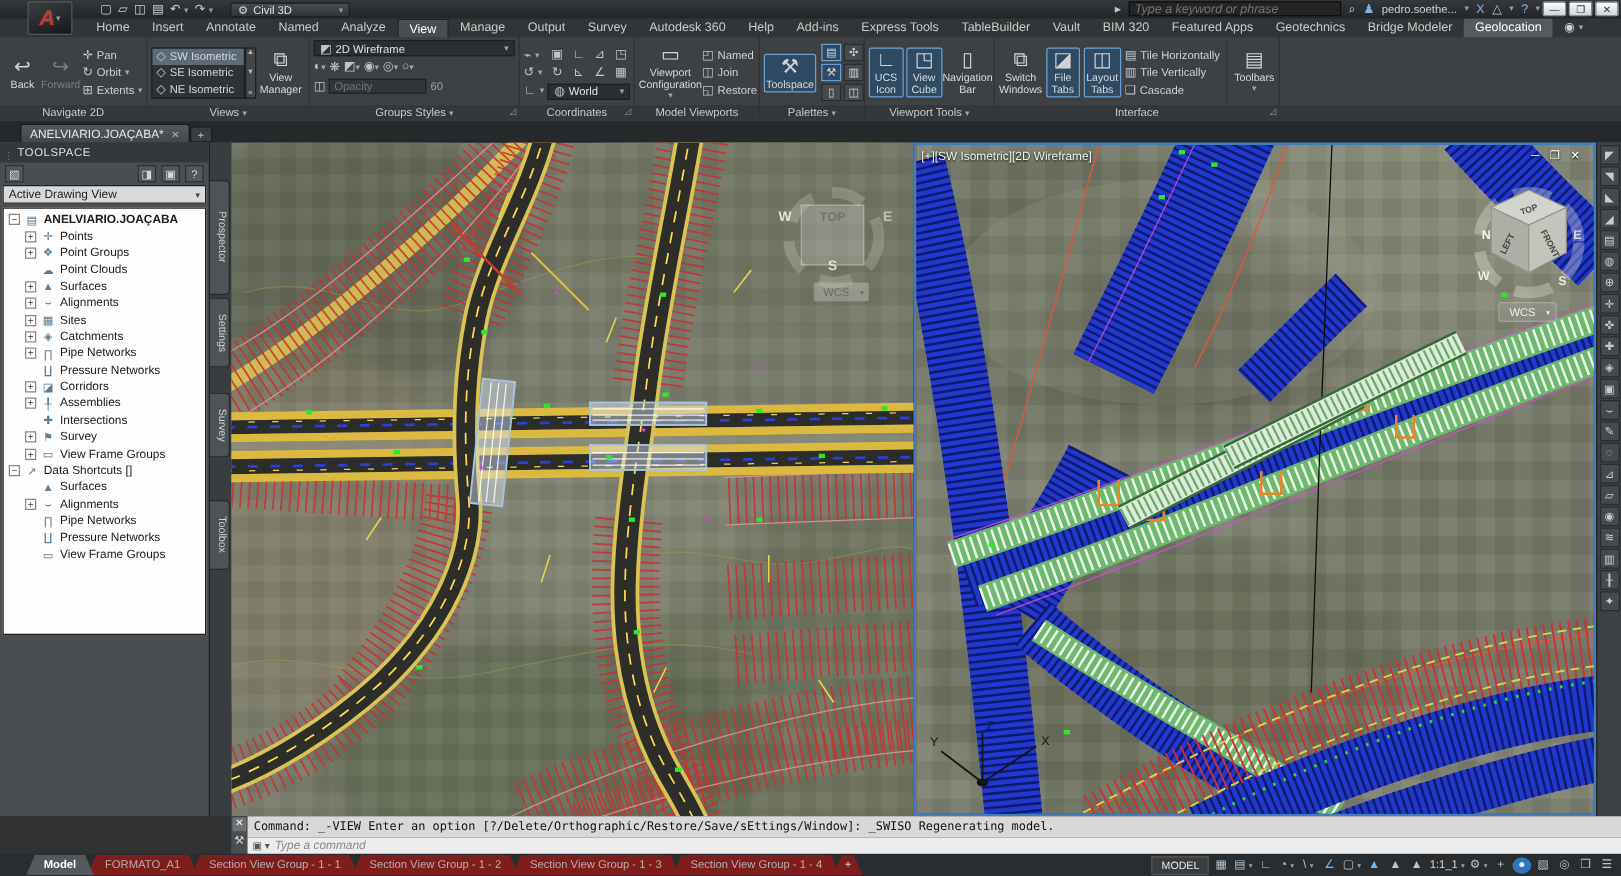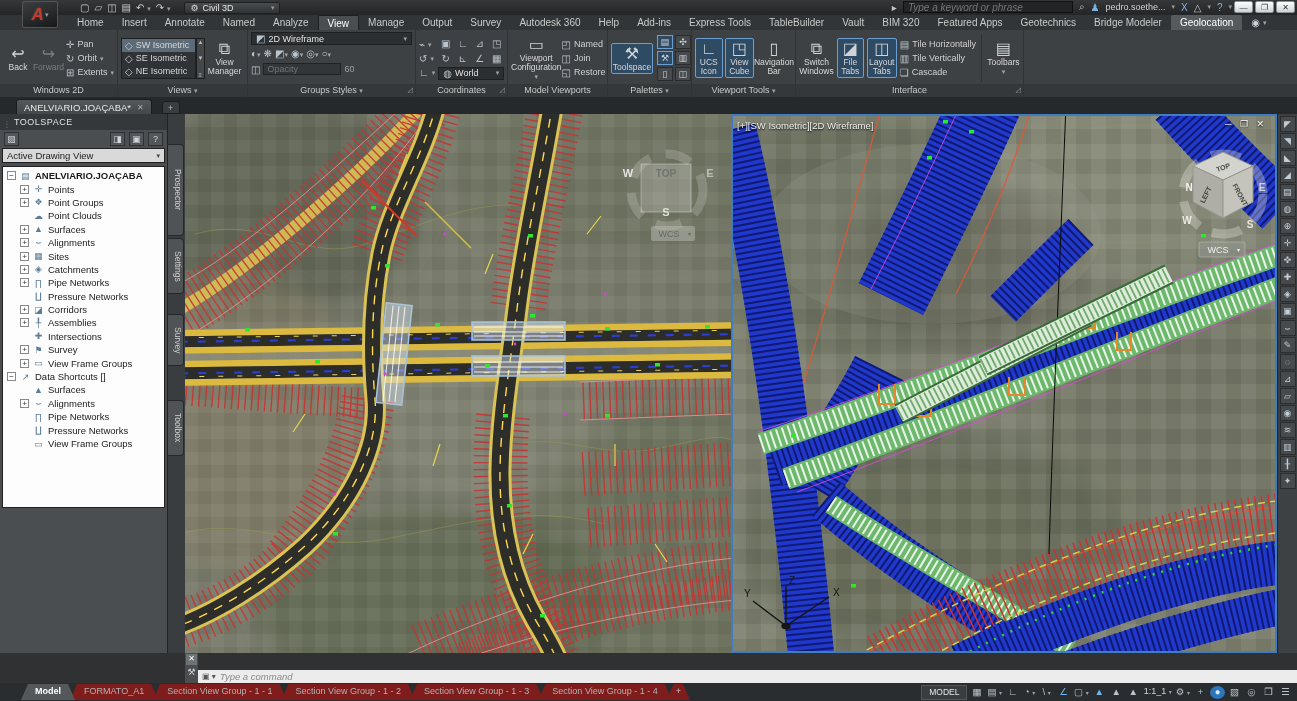--- a/index.html
+++ b/index.html
@@ -53,21 +53,21 @@
   .ddbox{display:flex;align-items:center;gap:3px;background:#2c2f31;border:1px solid #1d1f20;height:13px;padding:0 4px;color:#e0e0e0;font-size:9px;}
   .opac{display:flex;align-items:center;gap:3px;}
   .opacbox{width:78px;height:12px;background:#333639;border:1px solid #222;color:#6f7477;font-size:9px;padding:0 3px;line-height:11px;}
   .minigrid{display:grid;grid-template-columns:16px 16px;gap:2px;margin-left:4px;}
   .mini{width:16px;height:14px;background:#474a4d;border:1px solid #2a2c2e;text-align:center;line-height:13px;font-size:9px;color:#c9d2da;}
   .mini.hl{background:#2f4a63;border-color:#6a9fd4;}
   .colstack{display:flex;flex-direction:column;gap:1px;}
   .sep-v{width:1px;background:#303234;align-self:stretch;margin:2px 2px;}
 
   
-  #filetabs{position:absolute;left:0;top:97px;width:1297px;height:17px;background:#26292b;display:flex;align-items:flex-end;padding-left:16px;gap:10px;}
+  #filetabs{position:absolute;left:0;top:97px;width:1297px;height:17px;background:#26292b;display:flex;align-items:flex-end;padding-left:16px;gap:0;}
   #ftab{display:flex;align-items:center;gap:6px;background:linear-gradient(#55585a,#44474a);border:1px solid #1a1c1d;border-bottom:none;border-radius:3px 3px 0 0;height:15px;padding:0 7px;color:#e8e8e8;font-size:9.5px;}
   #ftab .x{color:#aab;font-size:8px;}
   #ftab-plus{width:18px;height:13px;background:#3a3d3f;border:1px solid #1a1c1d;border-radius:3px 3px 0 0;color:#bbb;text-align:center;line-height:12px;font-size:9px;}
 
   
   #main{position:absolute;left:0;top:114px;width:1297px;height:539px;background:#2f3133;}
 
   
   #toolspace{position:absolute;left:0;top:0;width:168px;height:539px;background:#4a4e50;border-right:1px solid #212324;}
   #ts-head{height:16px;background:#35383a;color:#e0e0e0;font-size:9px;letter-spacing:.5px;line-height:16px;padding-left:14px;position:relative;}
@@ -217,21 +217,21 @@
               <span>Orbit</span>
               <span class="caret">▾</span>
             </div>
           <div class="smallrow">
               <span class="si">⊞</span>
               <span>Extents</span>
               <span class="caret">▾</span>
             </div>
         </div>
       </div>
-      <div class="plabel"><span>Windows 2D</span></div>
+      <div class="plabel"><span>Navigate 2D</span></div>
     </div>
 
     <div class="panel" style="width:130px">
       <div class="pbody">
         <div class="vlist">
             <div class="vrow sel">
               <span class="si">◇</span>
               <span>SW Isometric</span>
             </div>
             <div class="vrow">
@@ -844,20 +844,21 @@
         <div class="rtool">╂</div>
         <div class="rtool">✦</div>
       </div>
   </div>
 
   <div id="cmdarea">
     <div id="cmd-side">
       <div class="cx">✕</div>
       <div class="cw">⚒</div>
     </div>
+    <div id="cmd-hist">Command: _-VIEW Enter an option [?/Delete/Orthographic/Restore/Save/sEttings/Window]: _SWISO Regenerating model.</div>
     <div id="cmd-input">
       <span class="ki">▣ ▾</span>
       <span class="pr">Type a command</span>
     </div>
   </div>
 
   <div id="bottombar">
     <div id="laytabs">
         <div class="ltab active">Model</div>
         <div class="ltab">FORMATO_A1</div>

